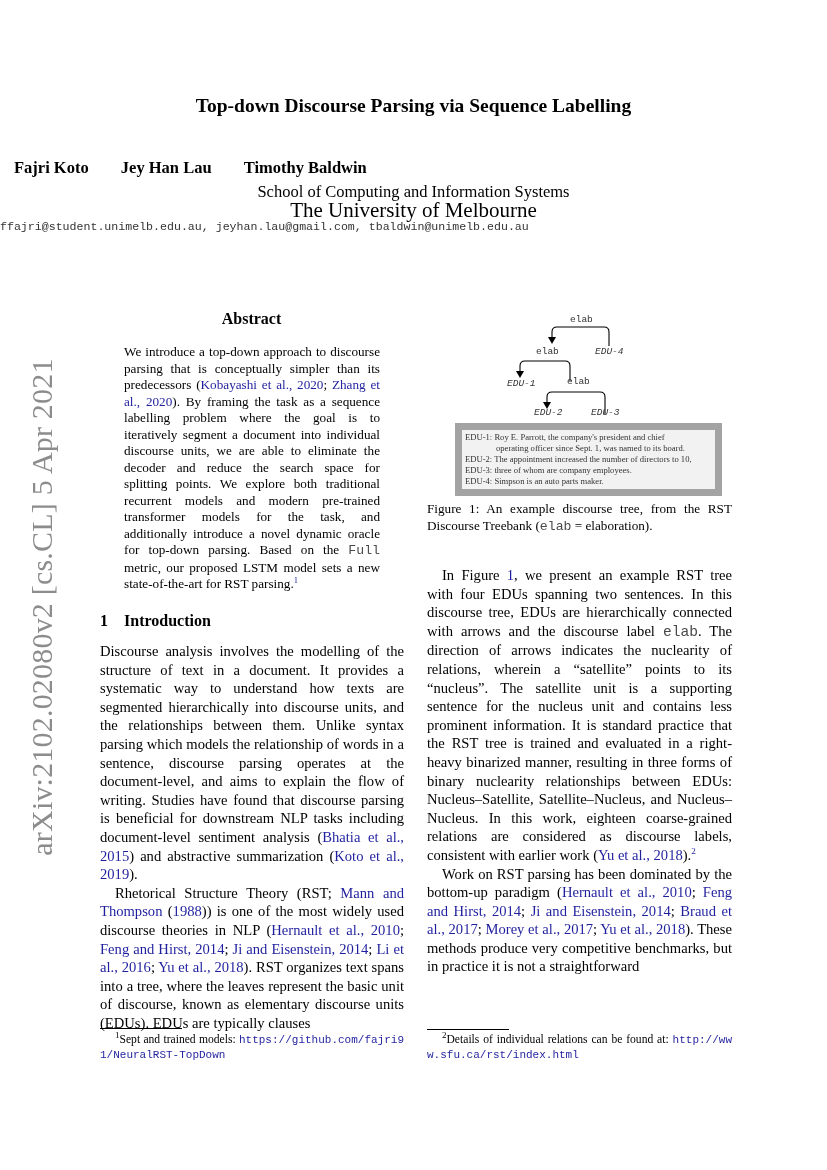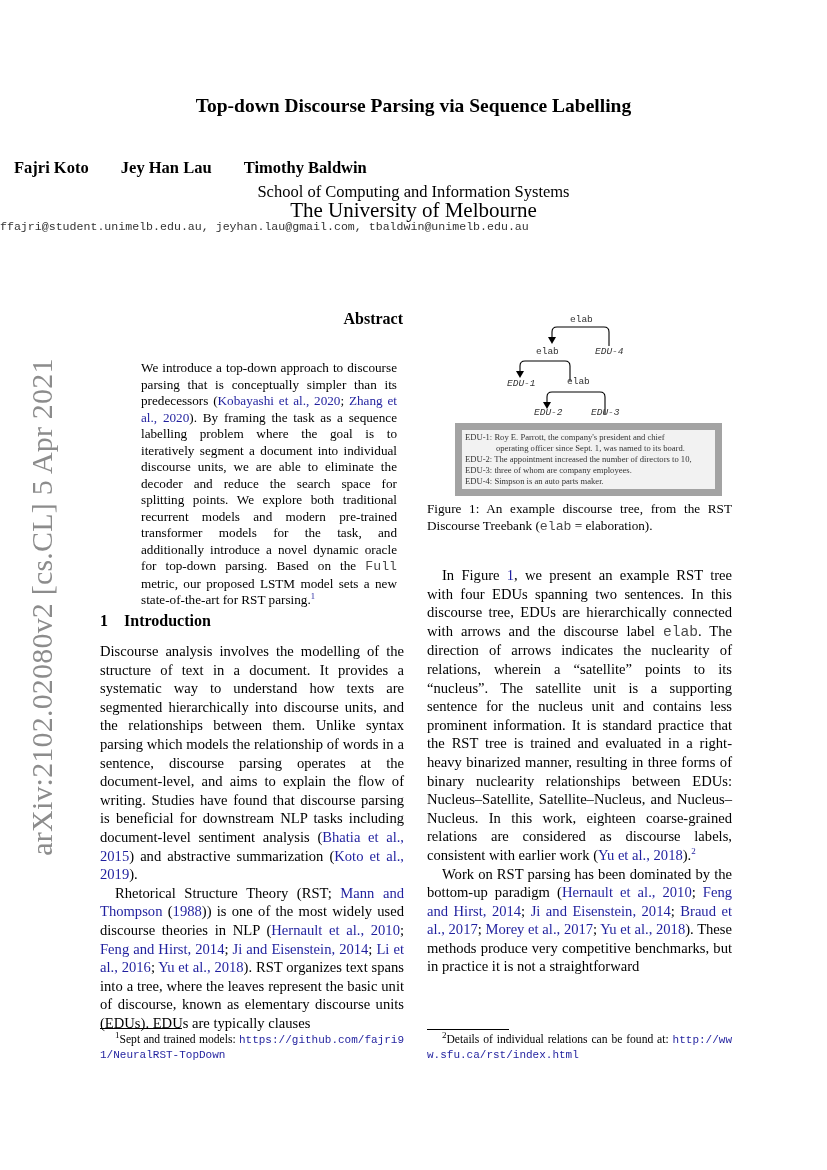--- a/index.html
+++ b/index.html
@@ -13,22 +13,22 @@
   #arxiv-stamp { left:-228px; top:590px; width:540px; height:34px; transform:rotate(-90deg);
     transform-origin:center; font-size:30px; color:#8c8c8c; text-align:center; white-space:nowrap; letter-spacing:0.2px; }
 
   #title { left:0; width:827px; top:95px; text-align:center; font-size:19.5px; font-weight:bold; }
   #authors { left:0; width:706px; top:158px; text-align:left; font-size:16.5px; font-weight:bold; word-spacing:0; }
   #authors span { margin:0 14px; }
   #affil1 { left:0; width:827px; top:182px; text-align:center; font-size:16.5px; }
   #affil2 { left:0; width:827px; top:198px; text-align:center; font-size:21px; }
   #emails { left:0; width:827px; top:220px; font-size:11.6px; color:#333; }
 
-  #abstract-head { left:100px; width:303px; top:310px; text-align:right; font-size:16px; font-weight:bold; }
-  #abstract { left:141px; width:256px; top:344px; font-size:13.2px; line-height:16.5px; text-align:justify;margin-top:16px; }
+  #abstract-head { left:100px; width:303px; top:310px; text-align:center; font-size:16px; font-weight:bold; }
+  #abstract { left:124px; width:256px; top:344px; font-size:13.2px; line-height:16.5px; text-align:justify; }
   #abstract sup { font-size:8.5px; }
 
   #intro-head { left:100px; top:612px; font-size:16px; font-weight:bold; }
   #intro-head .num { display:inline-block; width:24px; }
   .col { font-size:14.6px; line-height:18.6px; text-align:justify; hyphens:none; }
   #left-col { left:100px; width:304px; top:642px; }
   #right-col { left:427px; width:305px; top:566px; }
   .para { margin:0; }
   .indent { text-indent:15px; }
   sup { font-size:9px; line-height:0; }

